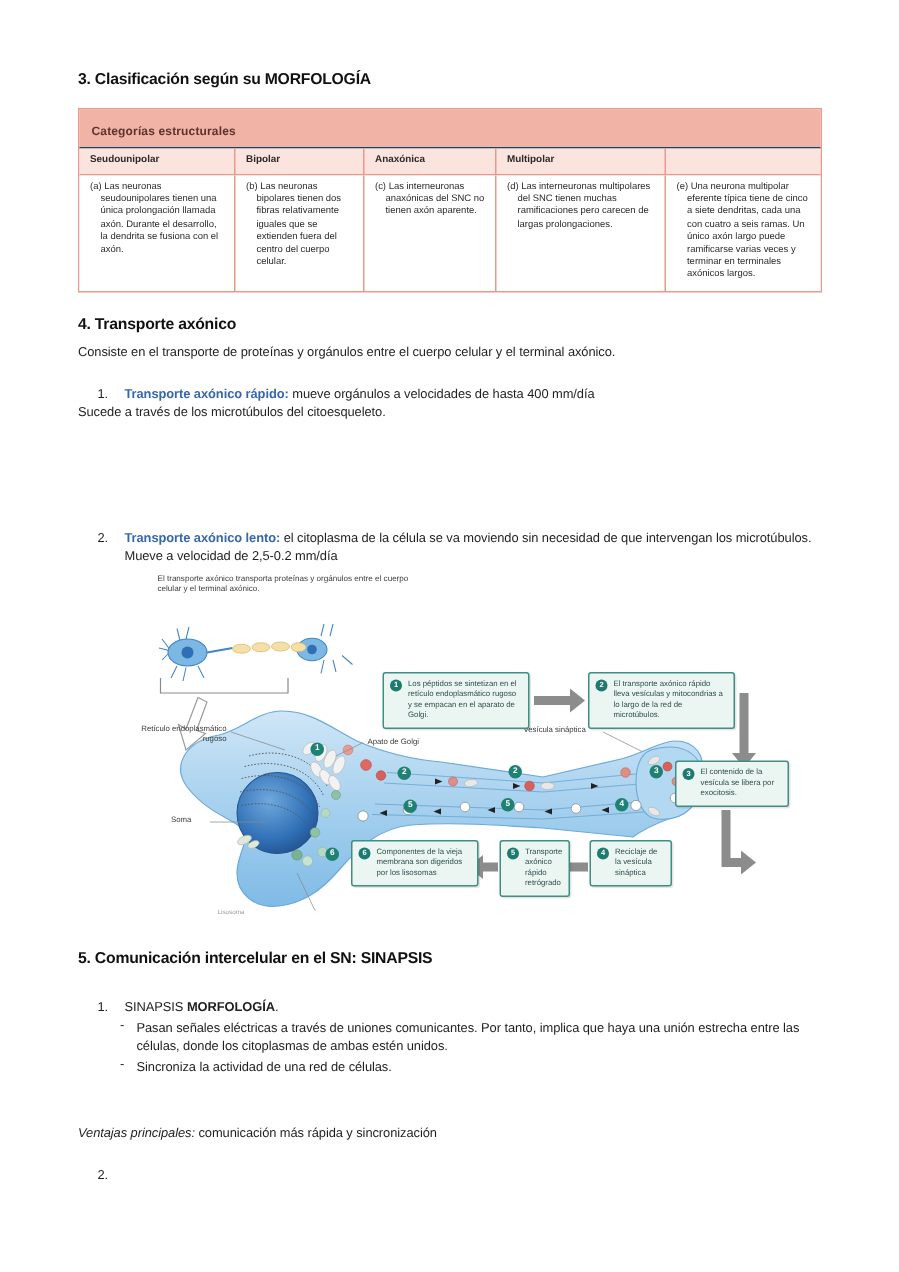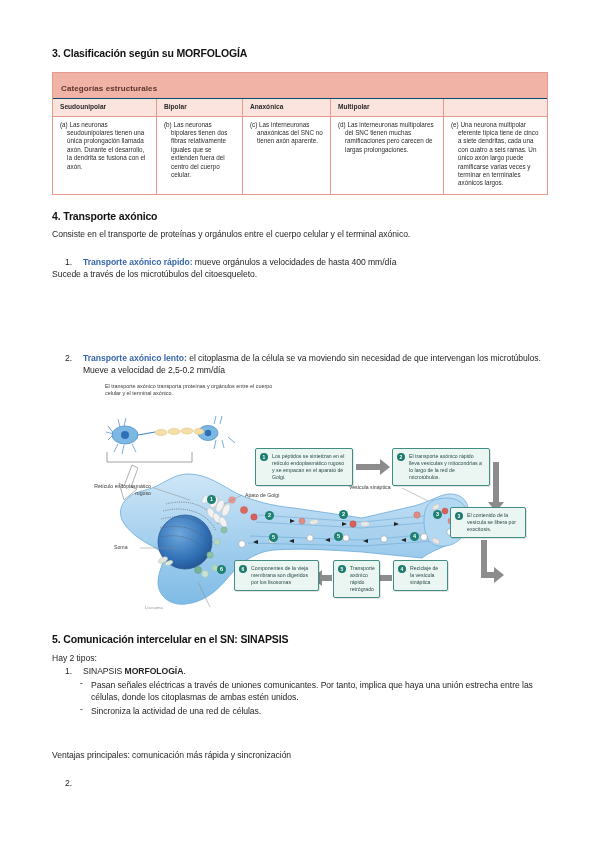--- a/index.html
+++ b/index.html
@@ -24,21 +24,21 @@
   }
   .body-text {
     font-size: 8.6px;
     line-height: 1.42;
     color: #1f1f1f;
     margin: 0;
     letter-spacing: -0.05px;
   }
   .blue { color: #3767ad; font-weight: bold; }
   .bold { font-weight: bold; }
-  .italic { }
+  .italic { font-style: italic; }
 
   
   #sec3-title { position: absolute; left: 52px; top: 47px; }
 
   
   .tbl-wrap {
     position: absolute;
     left: 52px;
     top: 72px;
     width: 496px;
@@ -430,21 +430,20 @@
       <span class="badge">5</span>
       <span>Transporte axónico rápido retrógrado</span>
     </div>
     <div class="callout" id="co6">
       <span class="badge">6</span>
       <span>Componentes de la vieja membrana son digeridos por los lisosomas</span>
     </div>
   </div>
 
   <h2 class="h-section" id="sec5-title">5. Comunicación intercelular en el SN: SINAPSIS</h2>
-  <p class="body-text" id="sec5-intro">Hay 2 tipos:</p>
 
   <div id="sec5-list">
     <div class="body-text li-num">
       <span class="num">1.</span>
       <span><span>SINAPSIS </span><span class="bold">MORFOLOGÍA</span><span>.</span></span>
     </div>
     <ul class="dash-list body-text">
       <li>Pasan señales eléctricas a través de uniones comunicantes. Por tanto, implica que haya una unión estrecha entre las células, donde los citoplasmas de ambas estén unidos.</li>
       <li>Sincroniza la actividad de una red de células.</li>
     </ul>

